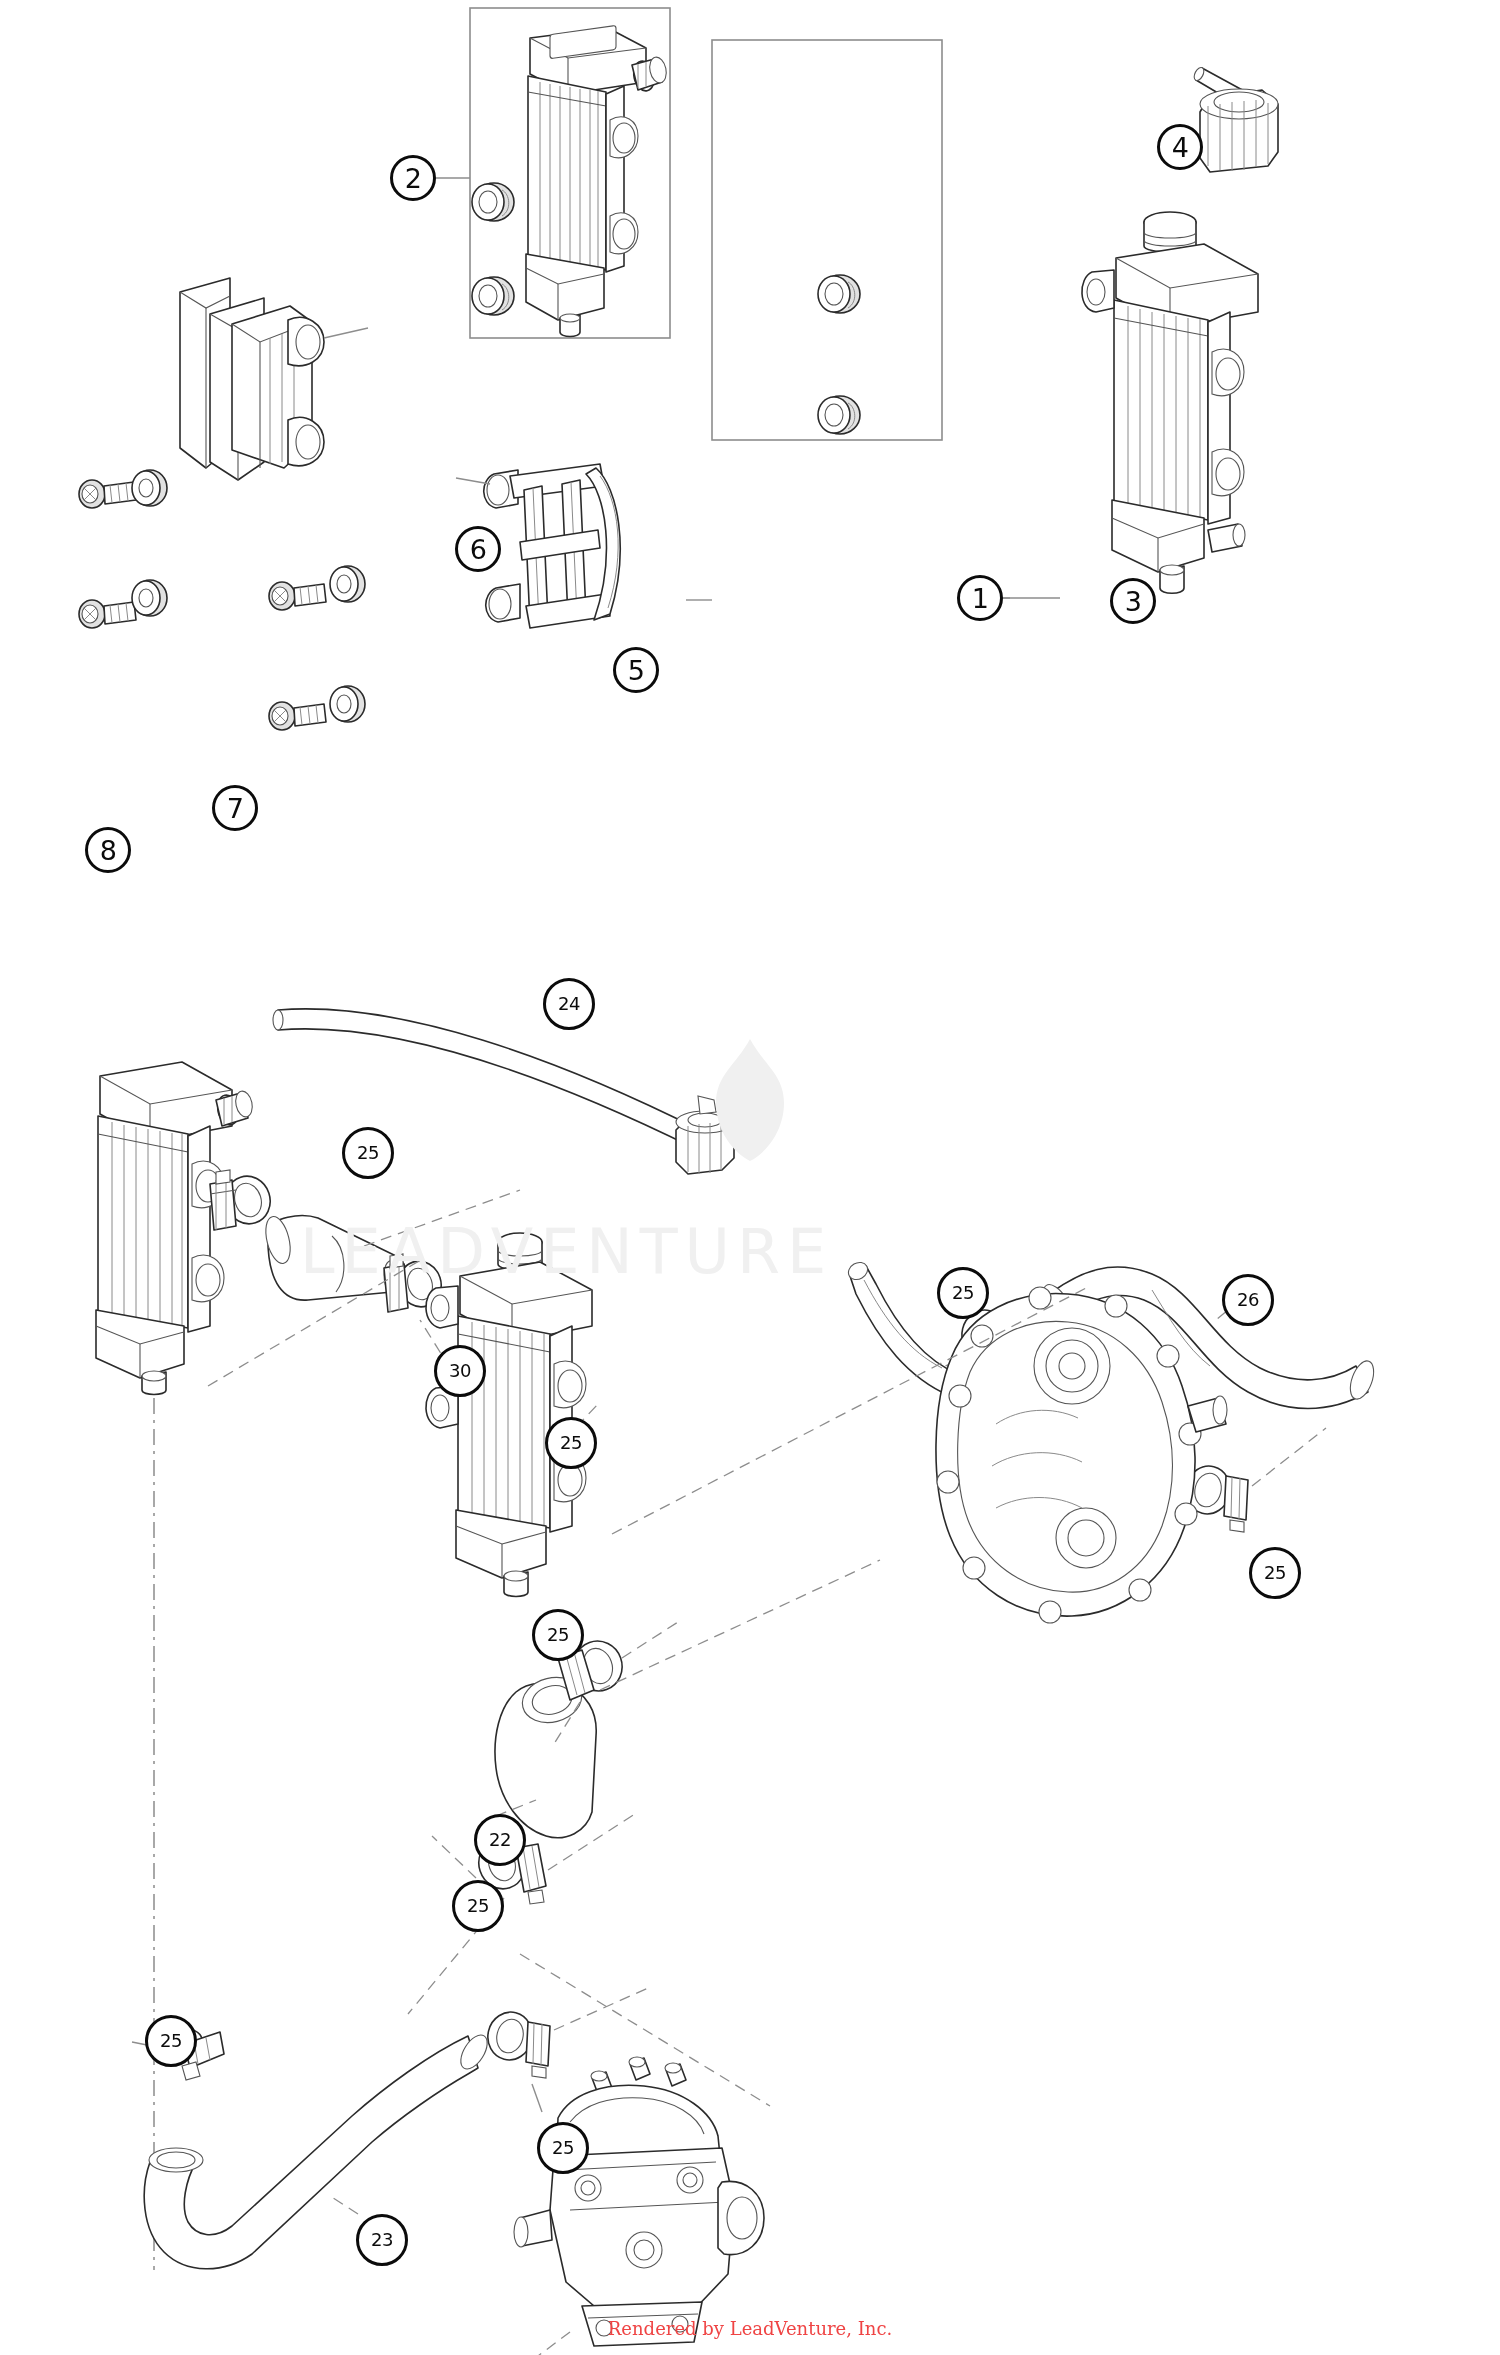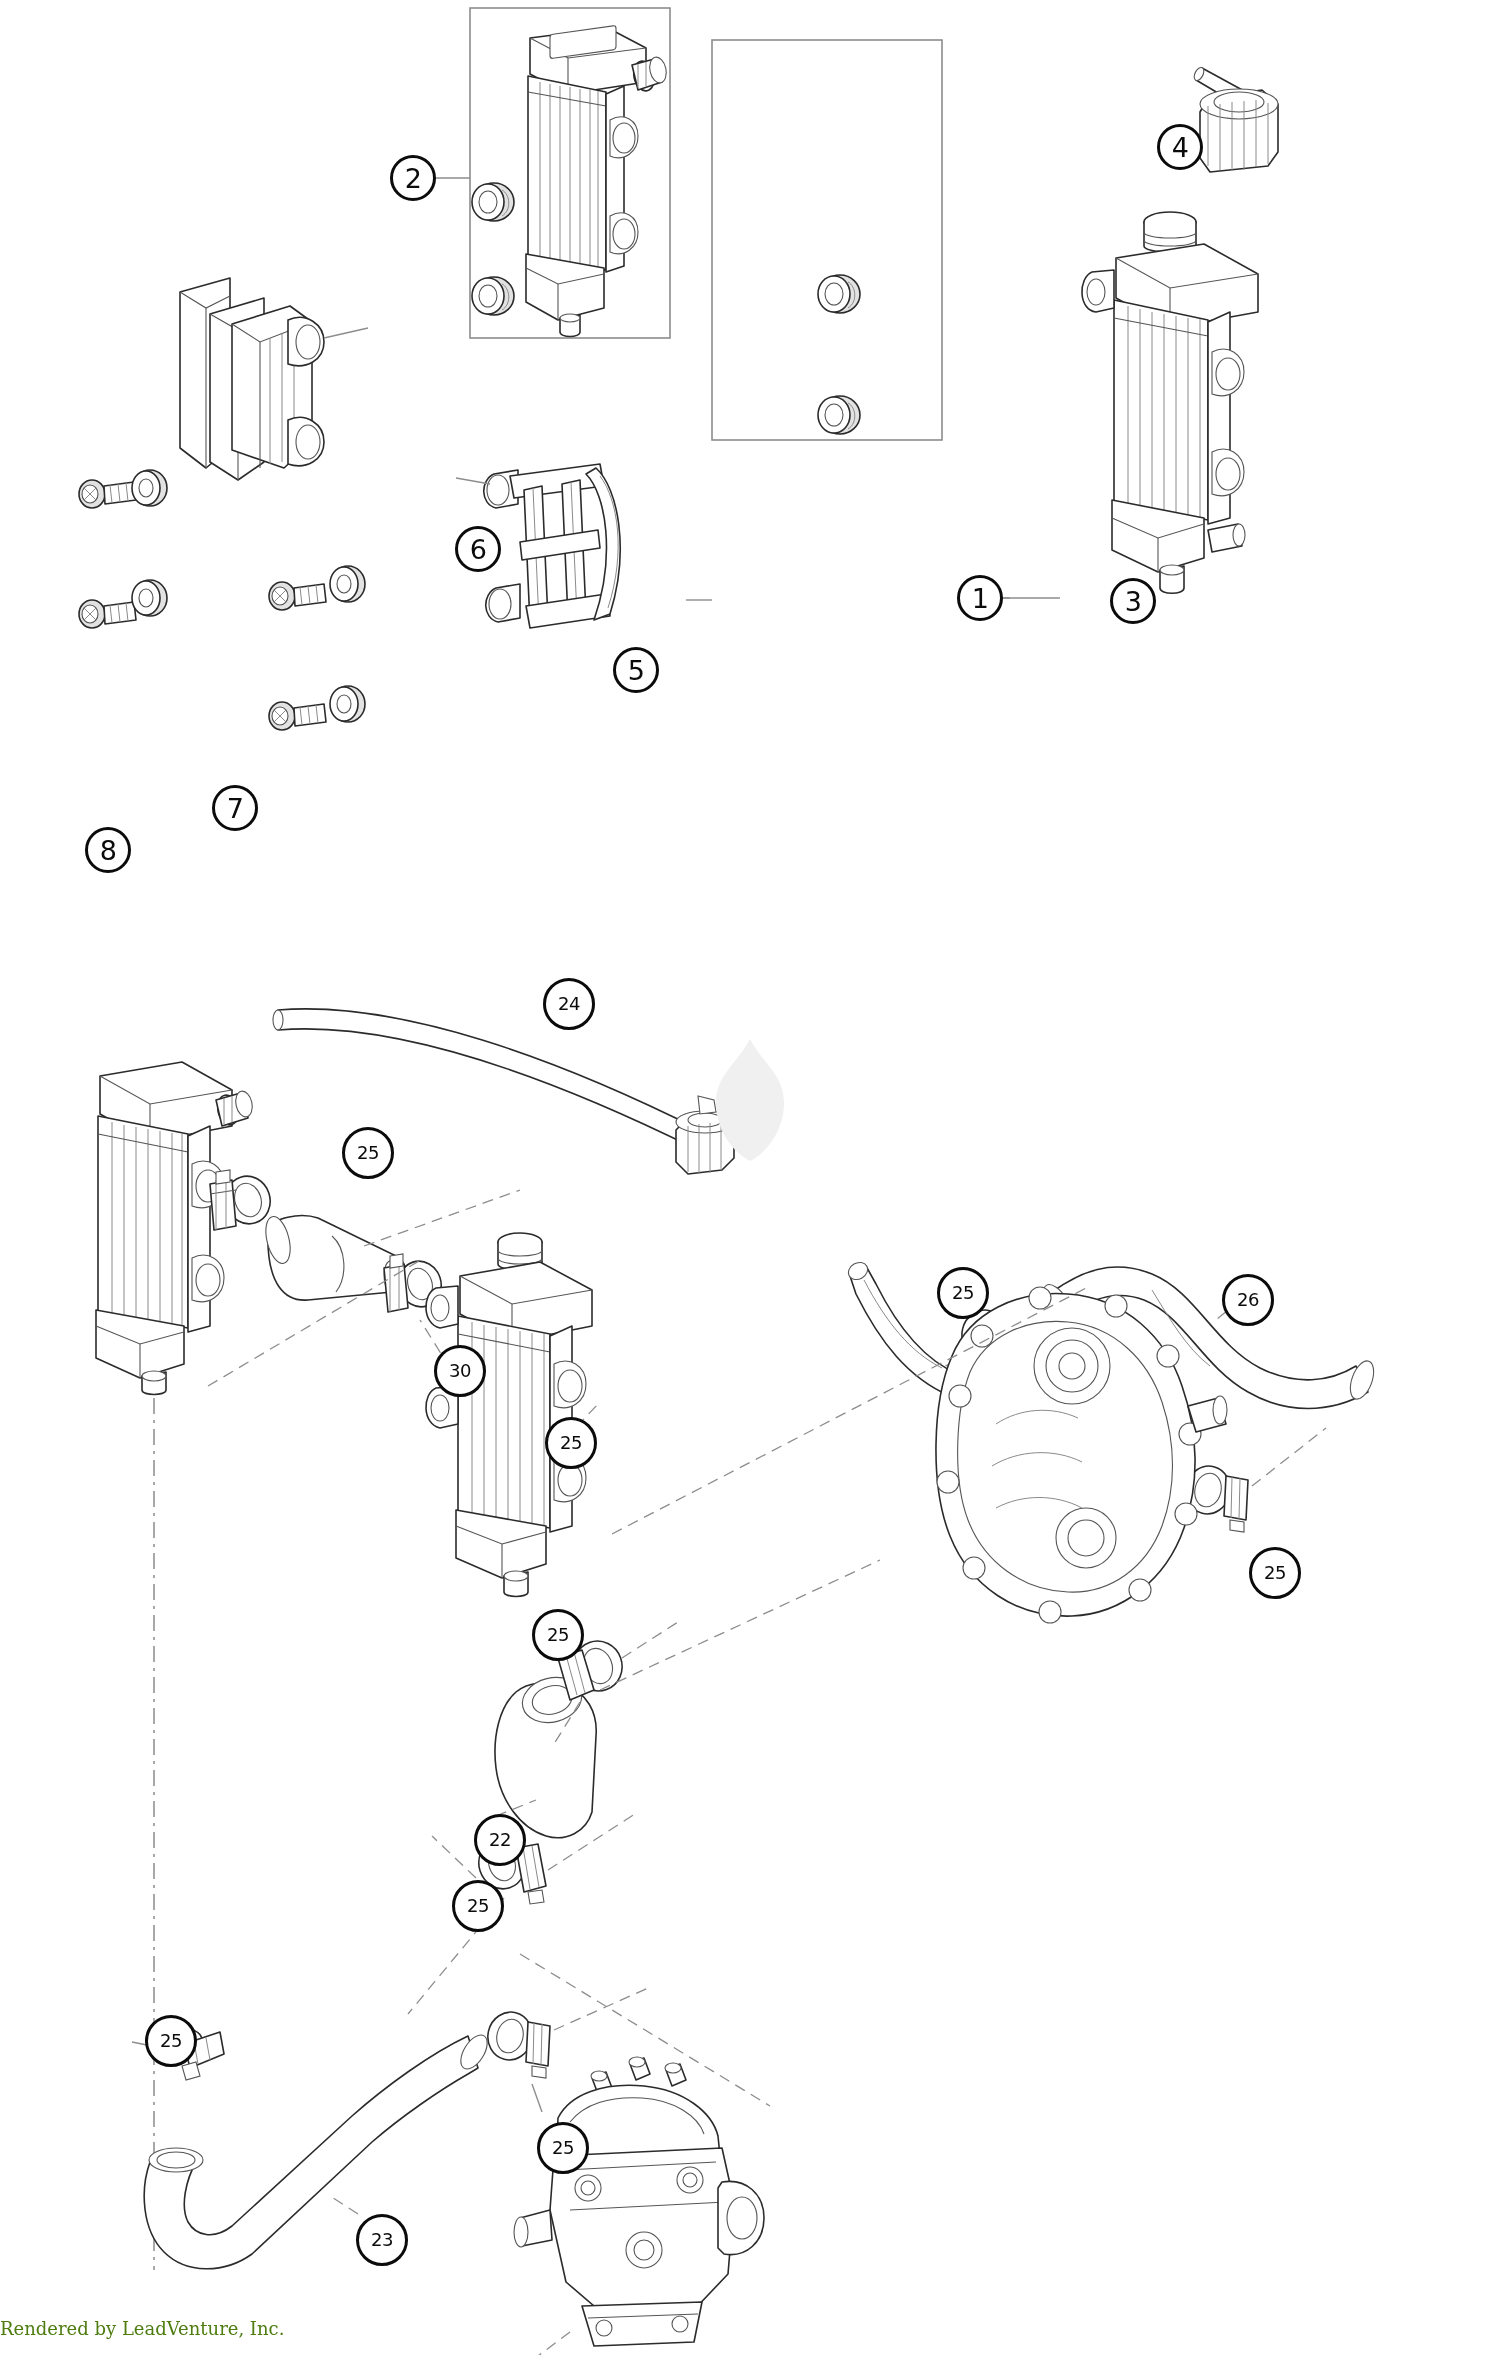--- a/index.html
+++ b/index.html
@@ -39,22 +39,23 @@
     color: #0b0b0b;
     font-family: "DejaVu Sans", "Liberation Sans", sans-serif;
     letter-spacing: -0.5px;
     z-index: 40;
   }
   .callout.wide { width: 52px; height: 52px; font-size: 18px; }
   .footer-note {
     position: absolute;
     left: 0; right: 0;
     bottom: 16px;
+    text-align: center;
     font-size: 18px;
-    color: #4d7c0f;
+    color: #ef4444;
     font-family: "DejaVu Serif", "Liberation Serif", serif;
     z-index: 50;
   }
   .watermark {
     position: absolute;
     color: #f0f0f0;
     font-size: 62px;
     letter-spacing: 7px;
     font-family: "DejaVu Sans", "Liberation Sans", sans-serif;
     z-index: 2;
@@ -75,20 +76,21 @@
   .leader { fill: none; stroke: #8d8d8d; stroke-width: 1.4; }
   .leader-dash { fill:none; stroke:#8d8d8d; stroke-width:1.3; stroke-dasharray: 11 7; }
   .axis-dash { fill:none; stroke:#6f6f6f; stroke-width:1.2; stroke-dasharray: 16 6 3 6; }
   .boxframe { fill: none; stroke: #8d8d8d; stroke-width: 1.6; }
 </style>
 </head>
 <body>
 
 <div id="diagram-root">
 
+  <div class="watermark wm-text">LEADVENTURE</div>
   <svg class="watermark wm-flame" viewBox="0 0 120 130">
     <path d="M60 4 C46 30 26 40 26 68 C26 96 44 118 60 126 C76 118 94 96 94 68 C94 40 74 30 60 4 Z
              M60 34 C52 52 42 56 42 74 C42 92 52 104 60 110 C68 104 78 92 78 74 C78 56 68 52 60 34 Z" fill="#f0f0f0"></path>
   </svg>
 
   <svg class="layer" viewBox="0 0 1500 2355">
 
     <g>
       <rect class="boxframe" x="470" y="8" width="200" height="330"></rect>
     </g>

